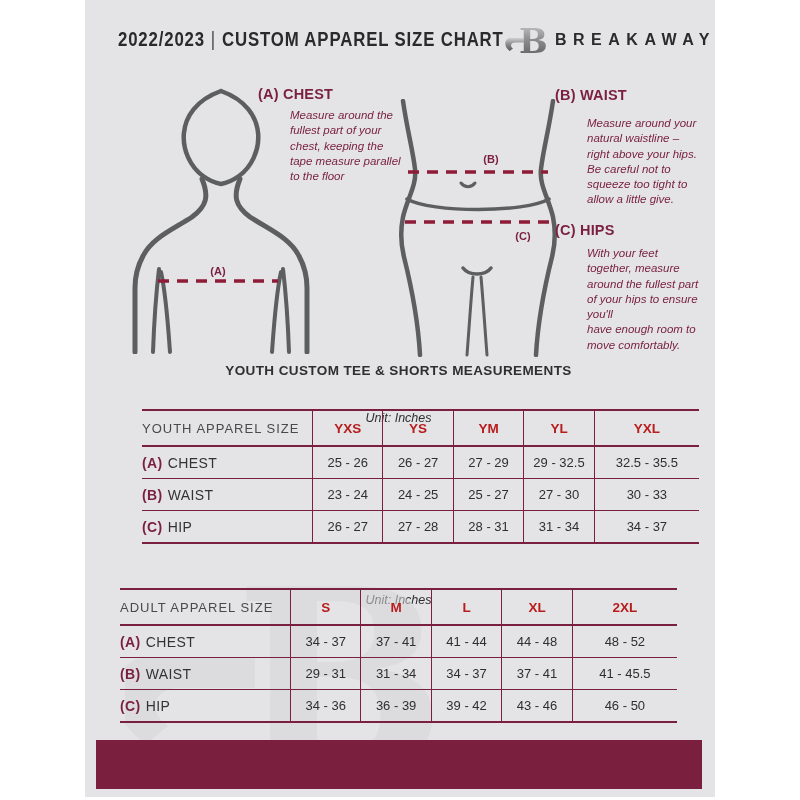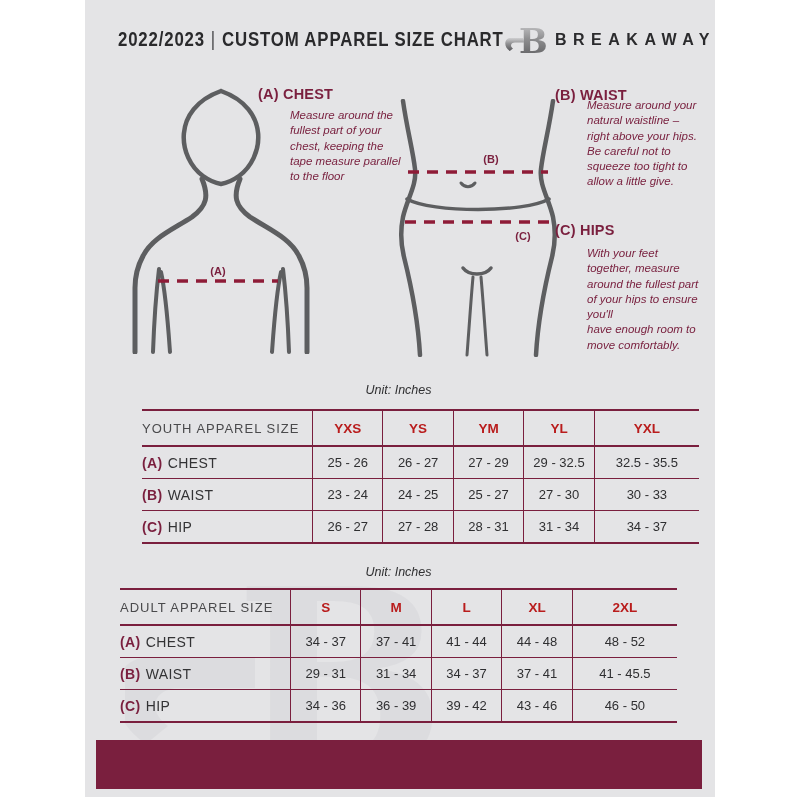--- a/index.html
+++ b/index.html
@@ -19,21 +19,21 @@
   
   .fig{position:absolute;}
   .guide-head{position:absolute;font-weight:700;font-size:14.5px;color:#7a1f3e;letter-spacing:.2px;}
   .guide-body{position:absolute;font-style:italic;font-weight:500;font-size:11.5px;line-height:1.33;
               color:#7a2240;white-space:pre-line;margin-left:32px;}
 
   
   .sec-title{position:absolute;left:35px;width:557px;text-align:center;
              font-weight:700;font-size:13.5px;letter-spacing:.4px;color:#2f2f31;}
   .sec-unit{position:absolute;left:35px;width:557px;text-align:center;
-            font-style:italic;font-weight:500;font-size:12.5px;color:#2f2f31;}
+            font-style:italic;font-weight:500;font-size:12.5px;color:#2f2f31;margin-top:28px;}
 
   
   table.size{position:absolute;left:35px;width:557px;border-collapse:collapse;z-index:2;
              border-top:2px solid #7a1f3e;border-bottom:2px solid #7a1f3e;}
   table.size th,table.size td{padding:0;margin:0;}
   table.size thead th{height:34px;border-bottom:2px solid #7a1f3e;}
   table.size tbody td{height:31px;border-top:1.5px solid #7a1f3e;}
   table.size th+th,table.size td+td{border-left:1.5px solid #7a1f3e;}
   .col-label{width:30.6%;}
   .col-sz{width:12.65%;}
@@ -106,21 +106,21 @@
     </svg>
 
     <div class="guide-head" style="left:173px;top:86px;">(A) CHEST</div>
     <div class="guide-body" style="left:173px;top:108px;width:150px;">Measure around the
 fullest part of your
 chest, keeping the
 tape measure parallel
 to the floor</div>
 
     <div class="guide-head" style="left:470px;top:87px;">(B) WAIST</div>
-    <div class="guide-body" style="left:470px;top:98px;width:145px;">Measure around your
+    <div class="guide-body" style="left:470px;top:116px;width:145px;">Measure around your
 natural waistline –
 right above your hips.
 Be careful not to
 squeeze too tight to
 allow a little give.</div>
 
     <div class="guide-head" style="left:470px;top:222px;">(C) HIPS</div>
     <div class="guide-body" style="left:470px;top:246px;width:150px;">With your feet
 together, measure
 around the fullest part
@@ -131,20 +131,21 @@
 
     <div class="watermark">
       <svg width="480" height="250" viewBox="0 0 480 250">
         <g fill="#d7d7da" opacity="0.55">
           <text x="110" y="228" font-family="DejaVu Serif,serif" font-weight="bold" font-size="250">B</text>
           <path d="M20,118 h110 v30 H55 c-26,0 -34,22 -12,38 l-22,18 c-46,-30 -34,-86 -1,-86 z"></path>
         </g>
       </svg>
     </div>
 
+    <div class="sec-title" style="top:363px;">YOUTH CUSTOM TEE &amp; SHORTS MEASUREMENTS</div>
     <div class="sec-unit" style="top:383px;">Unit: Inches</div>
 
     <table class="size" style="top:409px;margin-left:22px;">
       <colgroup>
         <col class="col-label">
           <col class="col-sz">
           <col class="col-sz">
         <col class="col-sz">
           <col class="col-sz">
           <col class="col-last">

